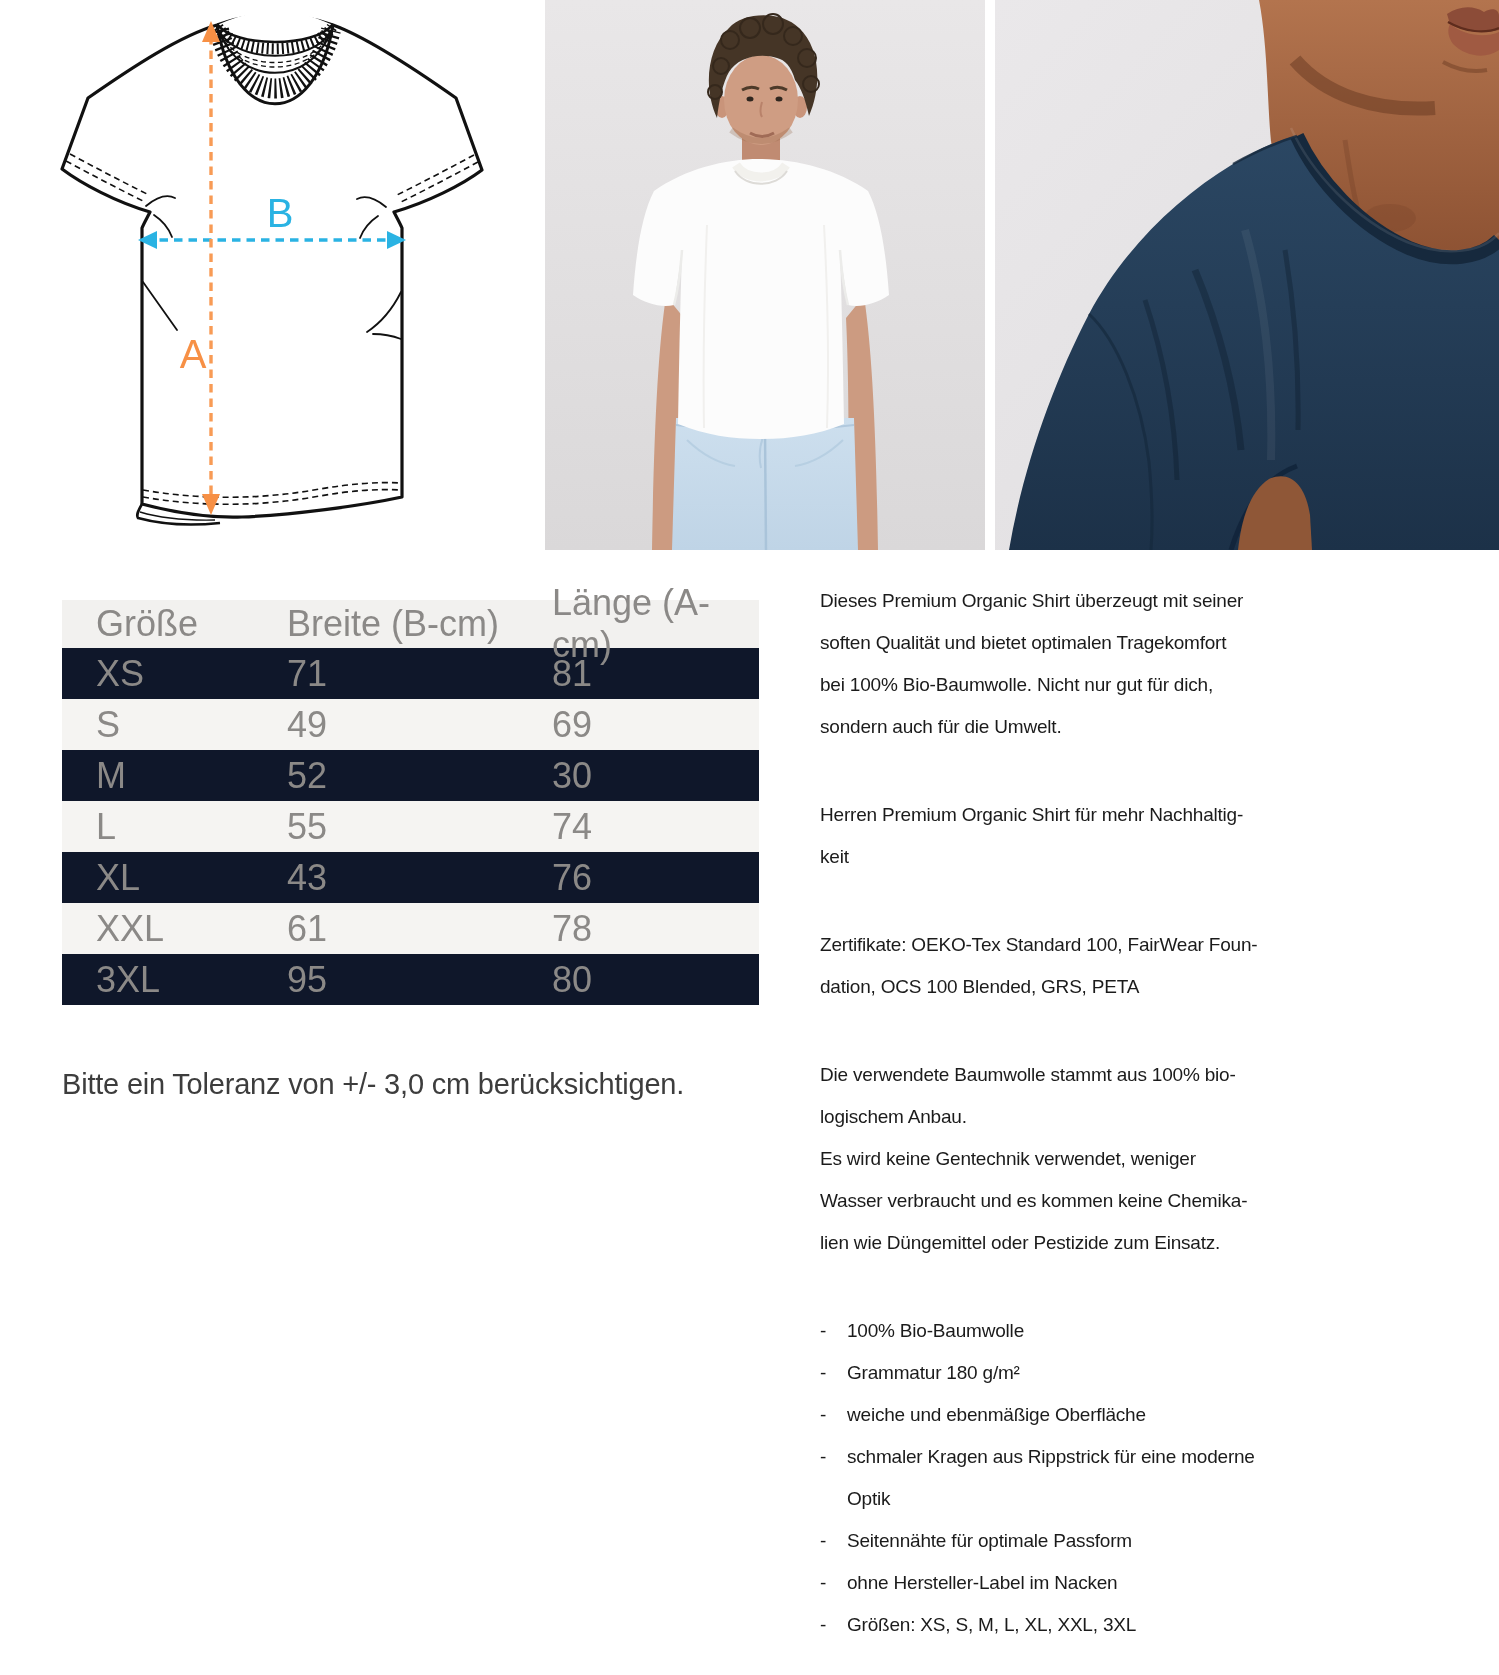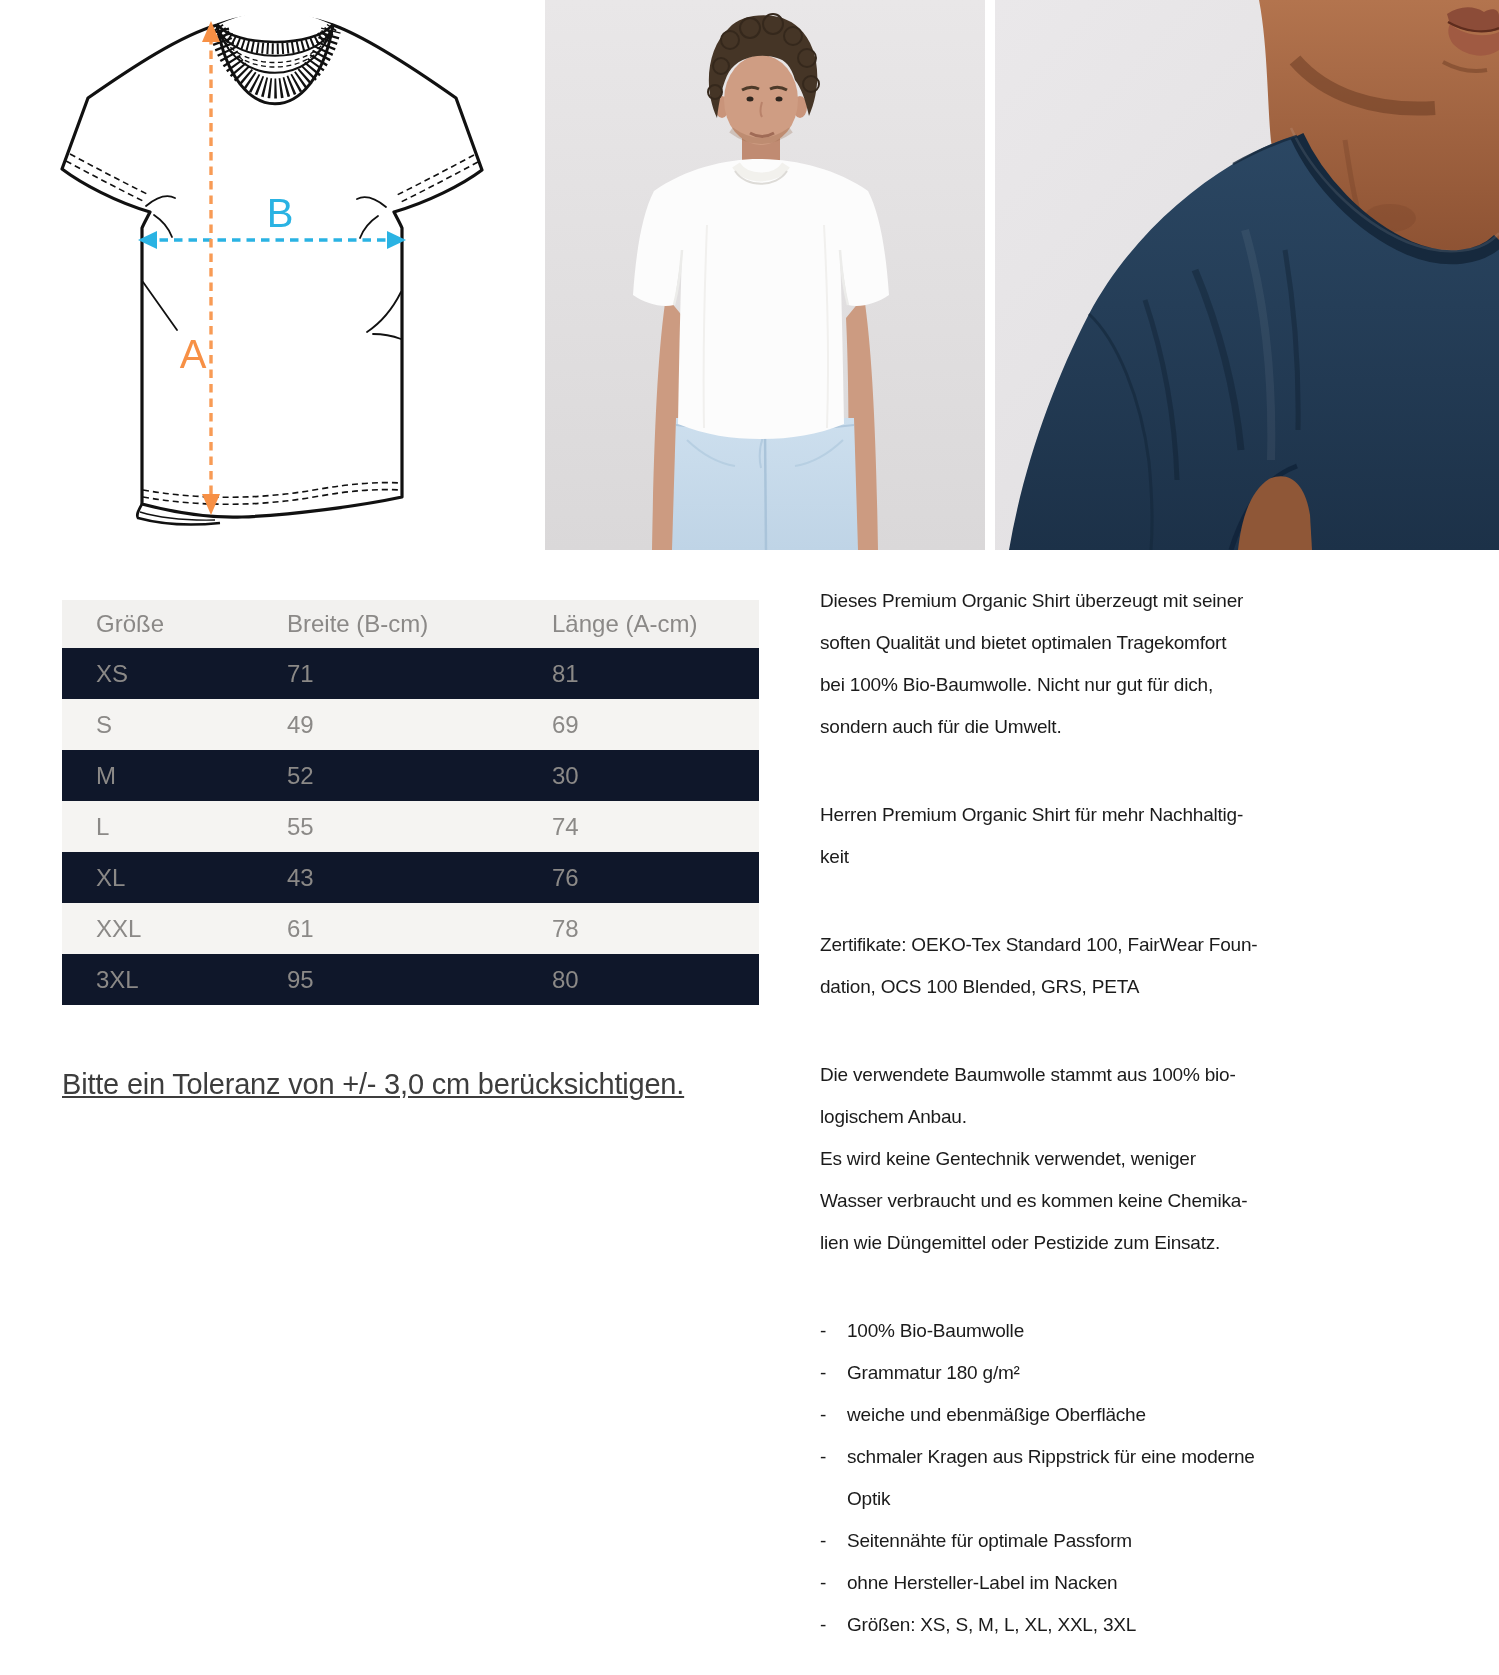--- a/index.html
+++ b/index.html
@@ -7,32 +7,32 @@
     position:relative; width:1499px; height:1675px; background:#ffffff;
     font-family:"Liberation Sans", sans-serif; overflow:hidden;
   }
   
   .diagram  { position:absolute; left:30px;  top:0;   width:470px; height:530px; }
   .photo-mid   { position:absolute; left:545px; top:0; width:440px; height:550px; }
   .photo-right { position:absolute; left:995px; top:0; width:504px; height:550px; }
 
   
   .size-table { position:absolute; left:62px; top:600px; width:697px;
-                font-size:24px; color:#8b8987; }
+                font-size:36px; color:#8b8987; }
   .t-row { display:flex; align-items:center; height:51px; }
   .t-row.header { height:48px; background:#f2f1ef; }
   .t-row.dark  { background:#0f172a;align-items:center; }
   .t-row.light { background:#f5f4f2; }
   .c1 { width:191px; margin-left:34px; }
   .c2 { width:265px; }
   .c3 { flex:1; }
 
   
   .tolerance { position:absolute; left:62px; top:1068px; width:700px;
-               font-size:29px; color:#3d3d3d; letter-spacing:-0.2px;text-decoration:underline; }
+               font-size:29px; color:#3d3d3d; letter-spacing:-0.2px; }
 
   
   .desc { position:absolute; left:820px; top:580px; width:680px;
           font-size:19px; line-height:42px; color:#1b1b1b; letter-spacing:-0.2px; }
   .desc p { margin:0 0 46px 0; white-space:pre-line; }
   .desc ul { list-style:none; margin:0; padding:0; }
   .desc li { display:flex; }
   .desc .dash  { flex:0 0 27px; }
   .desc .btext { white-space:pre-line; }
 </style>

